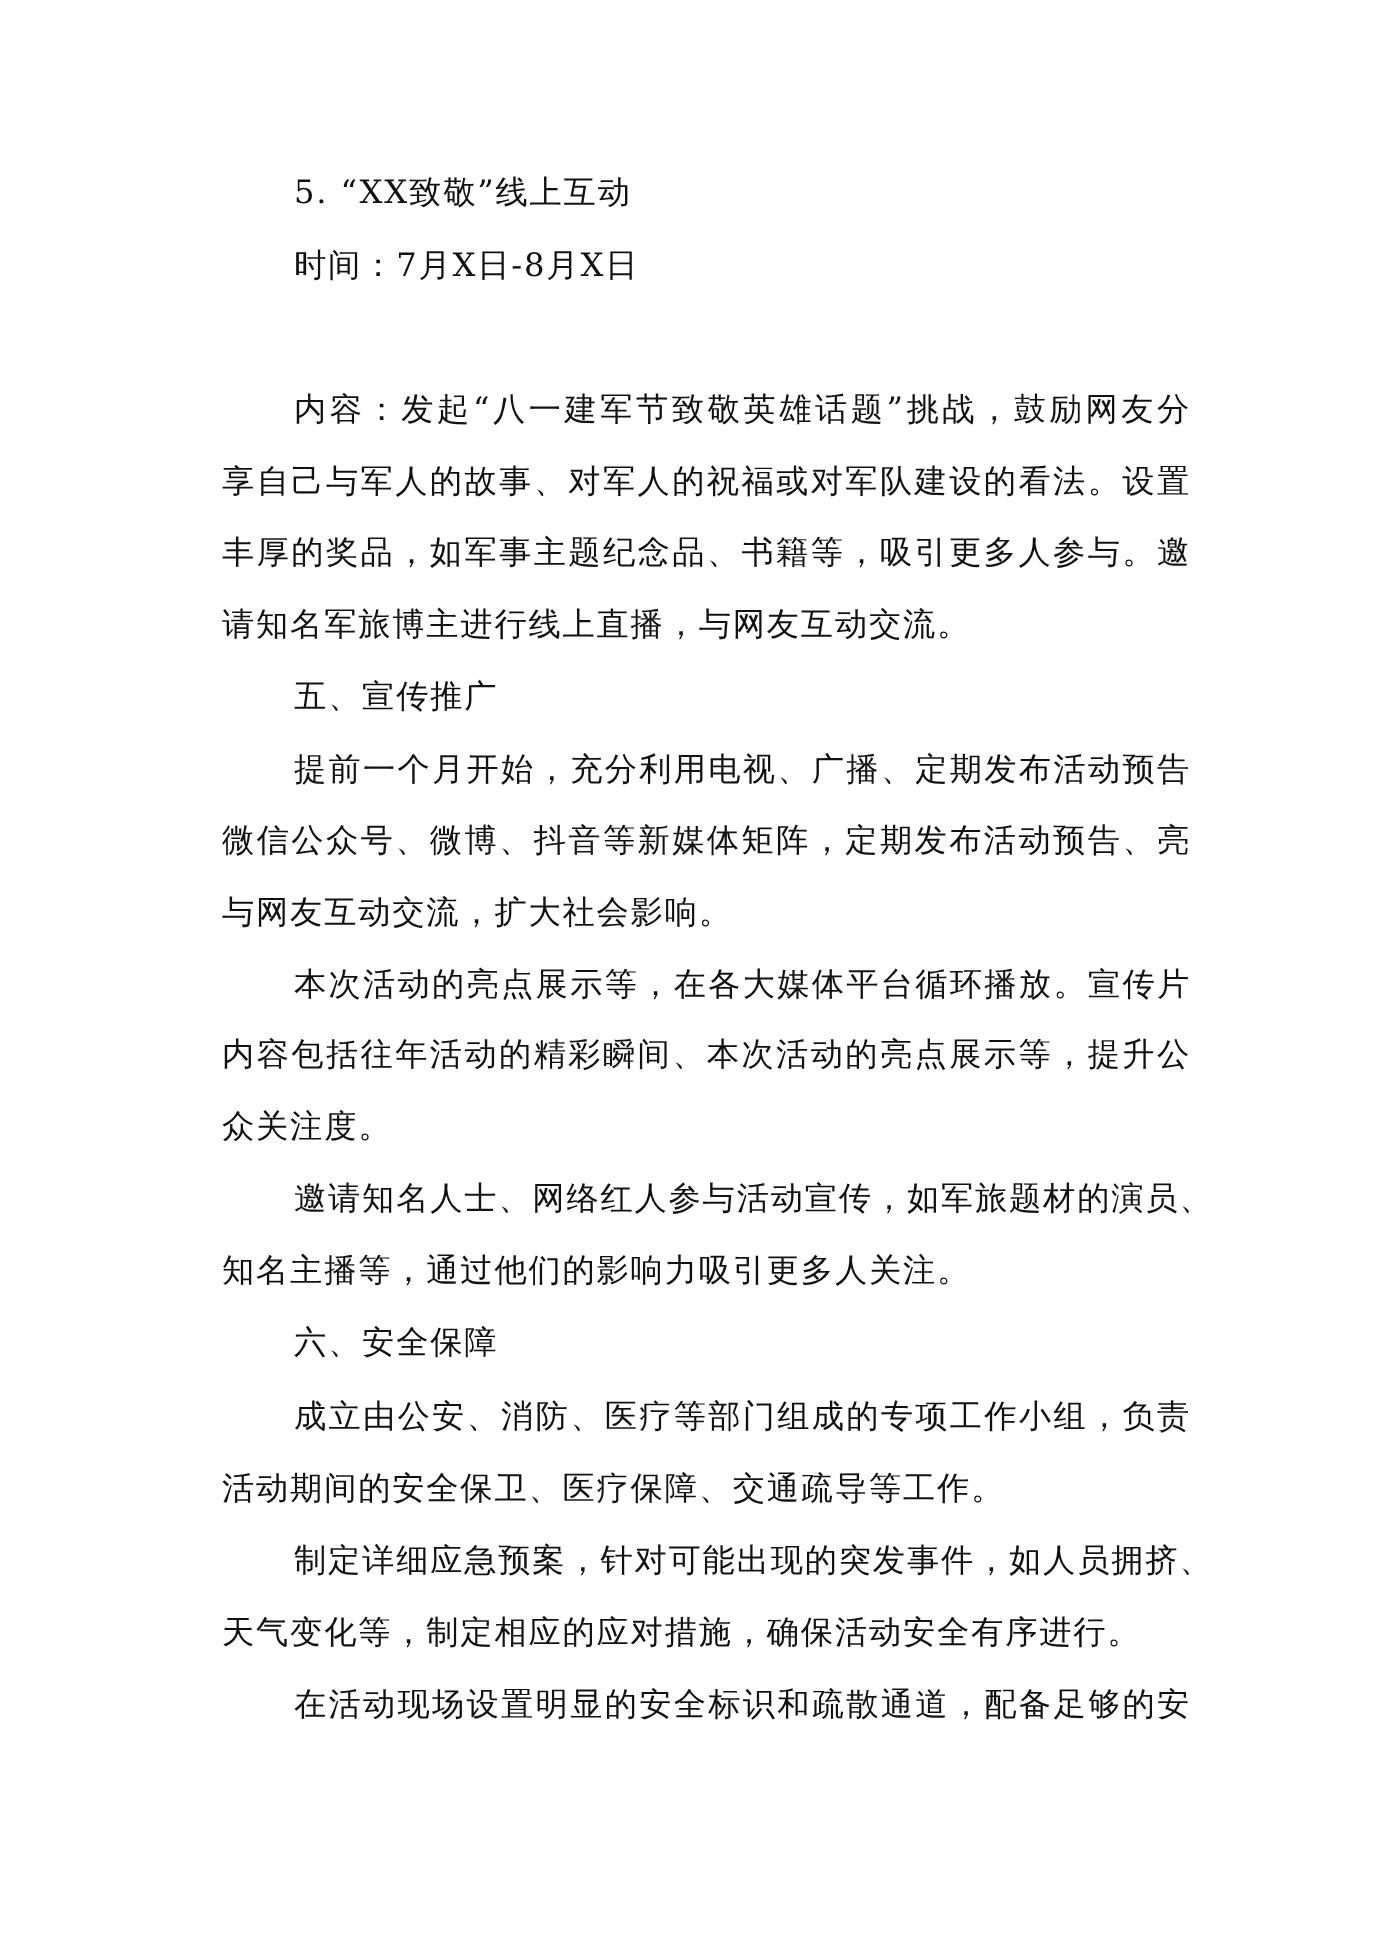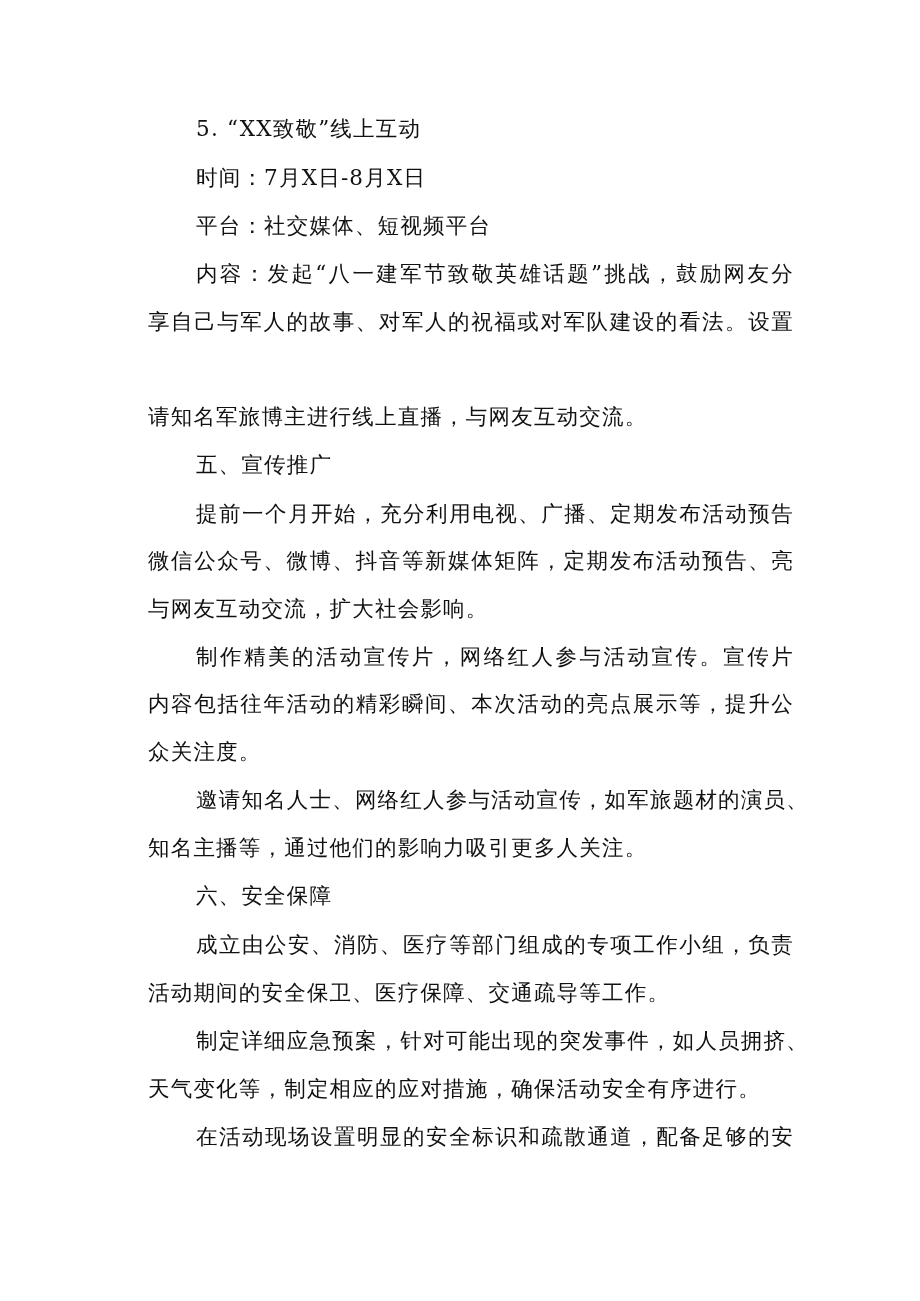--- a/index.html
+++ b/index.html
@@ -11,29 +11,29 @@
   .indent { left:184px; }
   .justify { text-align:justify; text-align-last:justify; width:646px; }
   .justify.indent { width:598px; }
 </style>
 </head>
 <body>
 
 <div class="page">
   <div class="line indent" style="top:115px">5. “XX致敬”线上互动</div>
   <div class="line indent" style="top:164px">时间：7月X日-8月X日</div>
-  <div class="line indent" style="top:212px">平台：社交媒体、短视频平台</div>
   <div class="line indent justify" style="top:260px">内容：发起“八一建军节致敬英雄话题”挑战，鼓励网友分</div>
   <div class="line justify" style="top:308px">享自己与军人的故事、对军人的祝福或对军队建设的看法。设置</div>
+  <div class="line justify" style="top:355px">丰厚的奖品，如军事主题纪念品、书籍等，吸引更多人参与。邀</div>
   <div class="line" style="top:403px">请知名军旅博主进行线上直播，与网友互动交流。</div>
   <div class="line indent" style="top:451px">五、宣传推广</div>
   <div class="line indent justify" style="top:500px">提前一个月开始，充分利用电视、广播、定期发布活动预告</div>
   <div class="line justify" style="top:547px">微信公众号、微博、抖音等新媒体矩阵，定期发布活动预告、亮</div>
   <div class="line" style="top:595px">与网友互动交流，扩大社会影响。</div>
-  <div class="line indent justify" style="top:643px">制作精美的活动宣传片，网络红人参与活动宣传。宣传片</div>
+  <div class="line indent justify" style="top:643px">本次活动的亮点展示等，在各大媒体平台循环播放。宣传片</div>
   <div class="line justify" style="top:690px">内容包括往年活动的精彩瞬间、本次活动的亮点展示等，提升公</div>
   <div class="line" style="top:738px">众关注度。</div>
   <div class="line" style="top:834px">知名主播等，通过他们的影响力吸引更多人关注。</div>
   <div class="line indent justify" style="top:786px">邀请知名人士、网络红人参与活动宣传，如军旅题材的演员、</div>
   <div class="line indent" style="top:882px">六、安全保障</div>
   <div class="line indent justify" style="top:931px">成立由公安、消防、医疗等部门组成的专项工作小组，负责</div>
   <div class="line" style="top:979px">活动期间的安全保卫、医疗保障、交通疏导等工作。</div>
   <div class="line indent justify" style="top:1027px">制定详细应急预案，针对可能出现的突发事件，如人员拥挤、</div>
   <div class="line" style="top:1075px">天气变化等，制定相应的应对措施，确保活动安全有序进行。</div>
   <div class="line indent justify" style="top:1123px">在活动现场设置明显的安全标识和疏散通道，配备足够的安</div>

